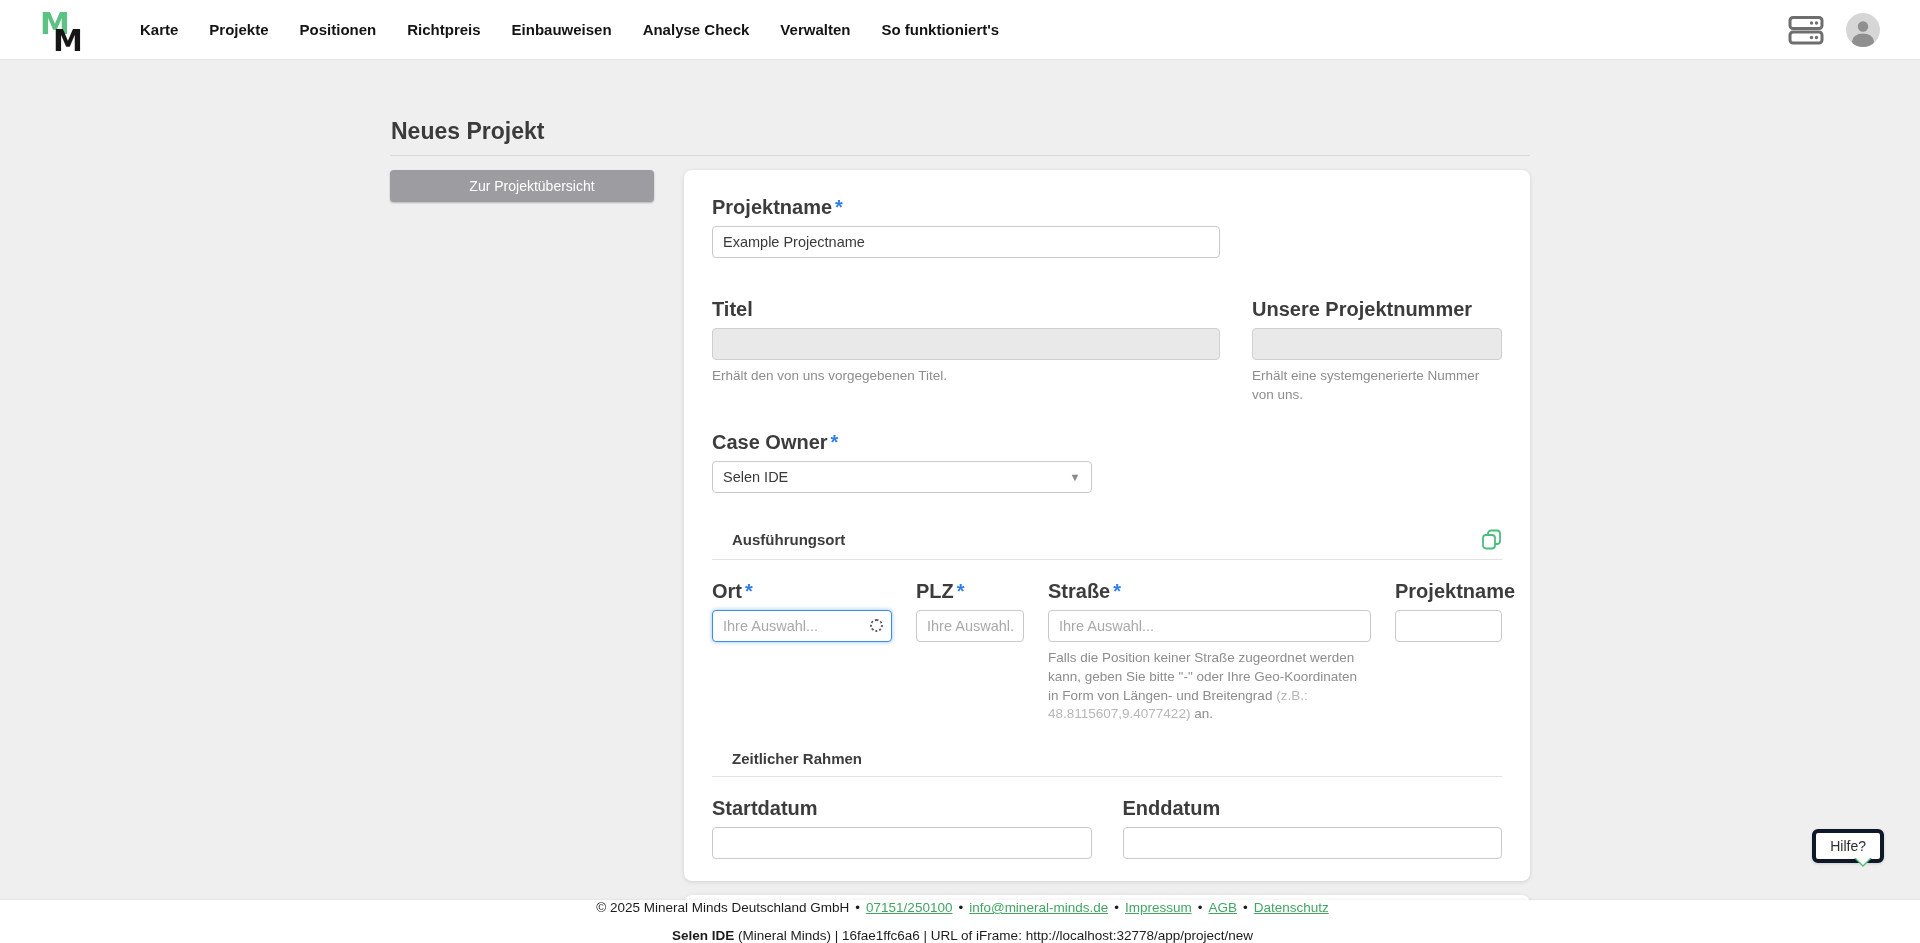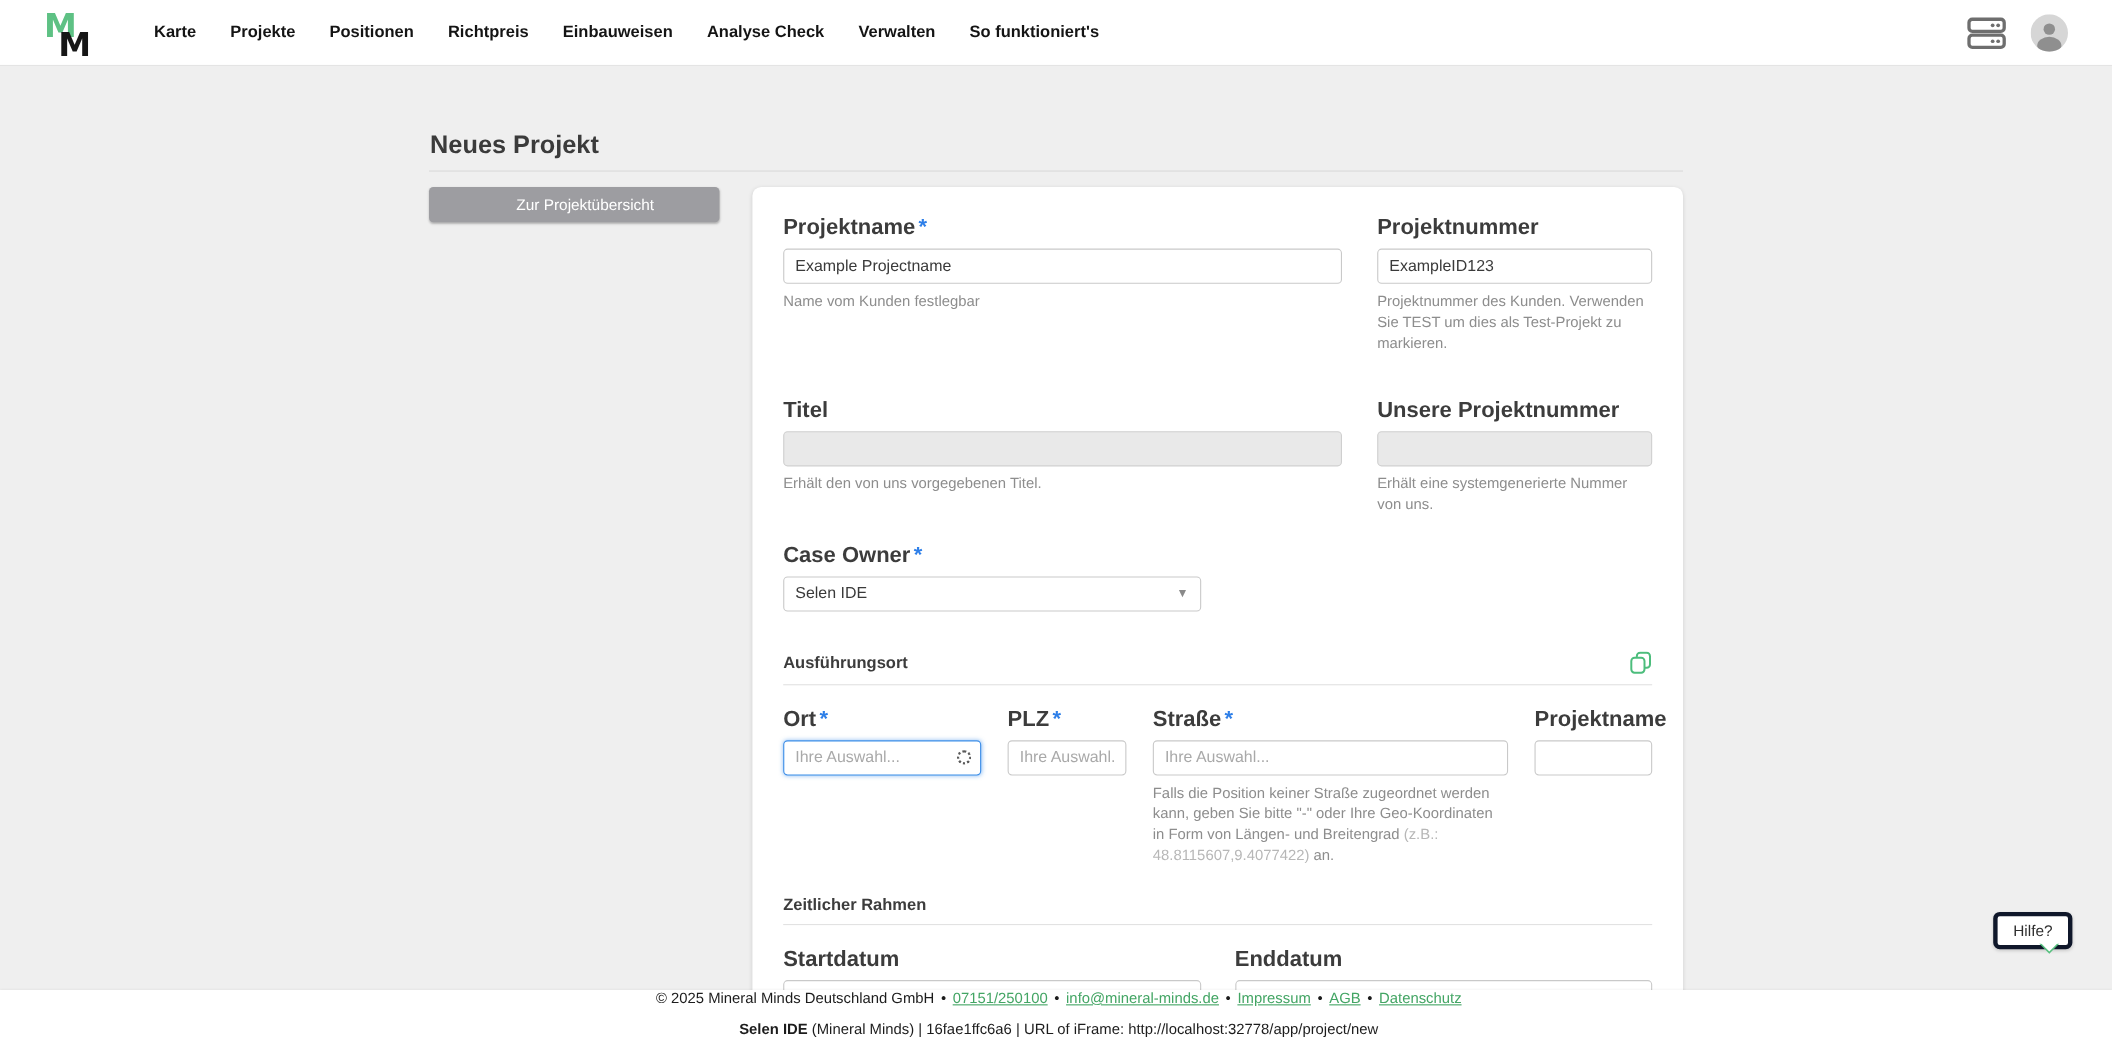--- a/index.html
+++ b/index.html
@@ -63,21 +63,21 @@
   .help .lighter { color:#b7b7b7; }
 
   .grid-2a { display:grid; grid-template-columns:1fr 250px; column-gap:32px; }
   .grid-2b { display:grid; grid-template-columns:1fr 1fr; column-gap:31px; }
   .grid-addr { display:grid; grid-template-columns:180px 108px 1fr 107px; column-gap:24px; }
   .mb-40 { margin-bottom:40px; }
   .mb-26 { margin-bottom:26px; }
   .mb-36 { margin-bottom:36px; }
 
   .section-head { display:flex; justify-content:space-between; align-items:center; }
-  .section-title { font-size:15px; font-weight:700; color:#3c3c3c; }
+  .section-title { font-size:15px; font-weight:700; color:#3c3c3c;margin-left:20px; }
   .section-divider { border-bottom:1px solid #e2e2e2; margin-top:9px; margin-bottom:20px; }
 
   .input-wrap { position:relative; }
   .spinner {
     position:absolute; right:9px; top:9px; width:13px; height:13px;
     border:2px dotted #5a5a5a; border-radius:50%;
   }
   .fake-select {
     height:32px; border:1px solid #c9c9c9; border-radius:4px; background:#fff;
     display:flex; align-items:center; justify-content:space-between;
@@ -172,26 +172,20 @@
         <button class="back-btn">Zur Projektübersicht</button>
       </div>
 
       <div class="right-col">
         <div class="card">
 
           <div class="grid-2a mb-40">
             <div>
               <label class="f-label"><span>Projektname</span><span class="req">*</span></label>
               <input class="f-input" type="text" value="Example Projectname" style="">
-              <div class="help">Name vom Kunden festlegbar</div>
-            </div>
-            <div>
-              <label class="f-label">Projektnummer</label>
-              <input class="f-input" type="text" value="ExampleID123" style="">
-              <div class="help">Projektnummer des Kunden. Verwenden Sie TEST um dies als Test-Projekt zu markieren.</div>
             </div>
           </div>
 
           <div class="grid-2a mb-26">
             <div>
               <label class="f-label">Titel</label>
               <input class="f-input" type="text" disabled="" value="" style="">
               <div class="help">Erhält den von uns vorgegebenen Titel.</div>
             </div>
             <div>

